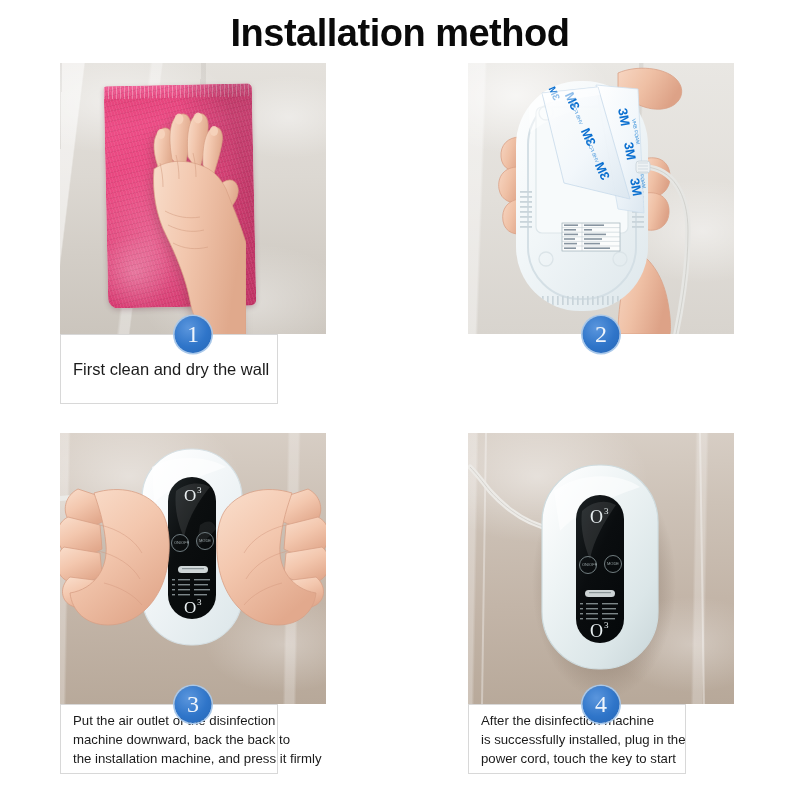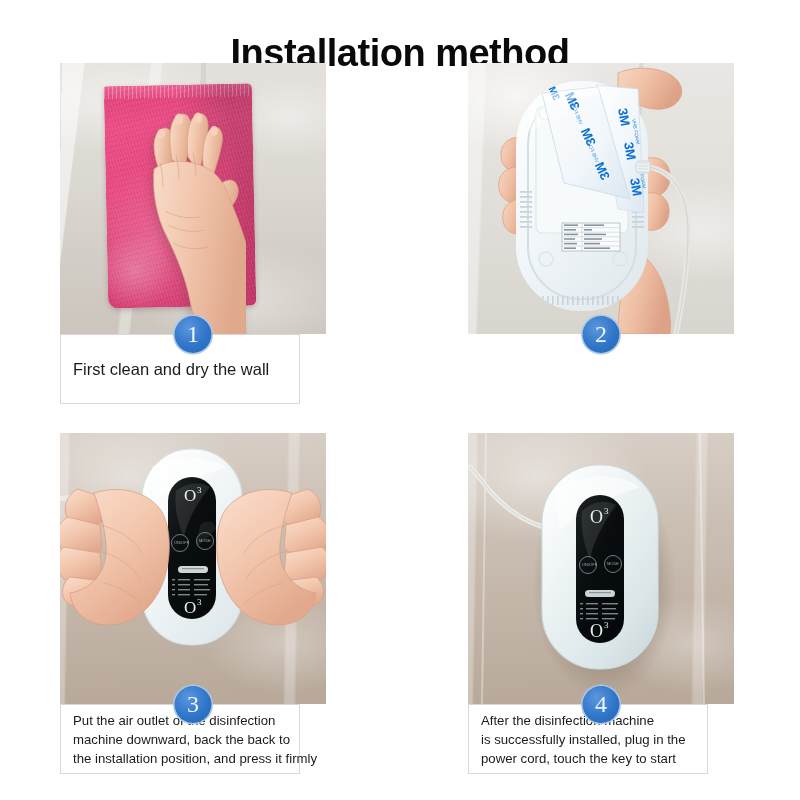--- a/index.html
+++ b/index.html
@@ -16,21 +16,20 @@
 
   .page-title {
     position: absolute;
     top: 12px; left: 0; width: 800px;
     text-align: center;
     font-size: 38px;
     font-weight: bold;
     letter-spacing: -0.5px;
     color: #0a0a0a;
     font-family: "Liberation Sans", sans-serif;
-    margin-top: 20px;
   }
 
   .grid {
     position: absolute;
     top: 63px; left: 60px;
     width: 680px;
     display: grid;
     grid-template-columns: 266px 266px;
     grid-template-rows: 341px 341px;
     column-gap: 142px;
@@ -47,21 +46,21 @@
     position: relative;
     width: 266px; height: 271px;
     overflow: hidden;
   }
   .photo-inner { position: absolute; inset: 0; }
 
   
   .caption {
     position: relative;
     box-sizing: border-box;
-    width: 240px;
+    width: 218px;
     height: 70px;
     background: #ffffff;
     border: 1px solid #d8d8d8;
     display: flex;
     flex-direction: column;
     justify-content: center;
     padding: 2px 8px 2px 12px;
   }
   .caption.big { font-size: 16.5px; line-height: 25px; color: #1b1b1b; }
   .caption.small { font-size: 13.2px; line-height: 19px; color: #1b1b1b; }
@@ -501,21 +500,21 @@
             <path d="M228,118 C210,122 194,132 186,146"></path>
             <path d="M222,150 C206,154 192,162 184,172"></path>
           </g>
         </svg>
       </div>
     </div>
     <div class="badge">3</div>
     <div class="caption small">
       <span class="line">Put the air outlet of the disinfection</span>
       <span class="line">machine downward, back the back to</span>
-      <span class="line">the installation position, and press it firmly</span>
+      <span class="line">the installation machine, and press it firmly</span>
     </div>
   </div>
 
   <div class="panel">
     <div class="photo wall-beige">
       <div class="photo-inner">
         <svg class="svg-fill" viewBox="0 0 266 271">
           <defs>
             <linearGradient id="dev4" x1="0.1" y1="0" x2="0.95" y2="1">
               <stop offset="0" stop-color="#ffffff"></stop>

